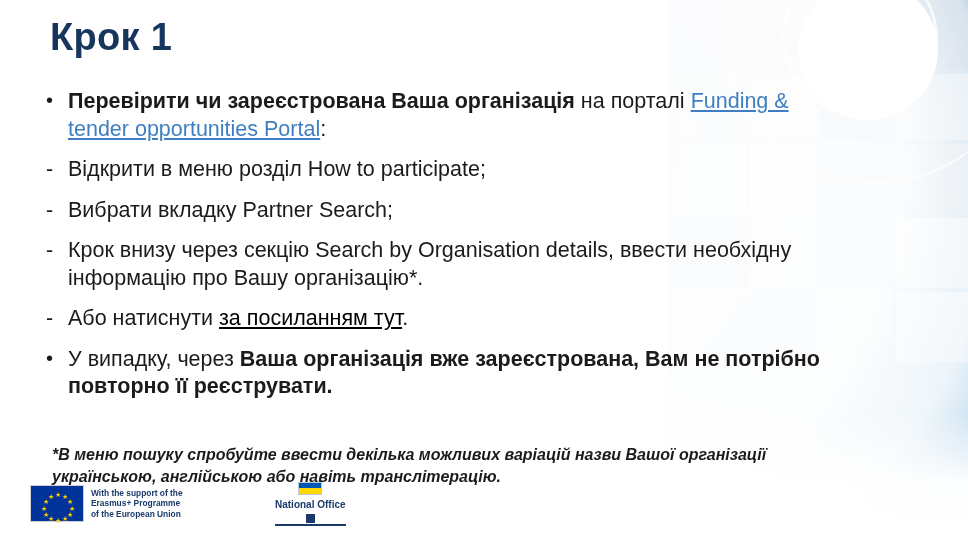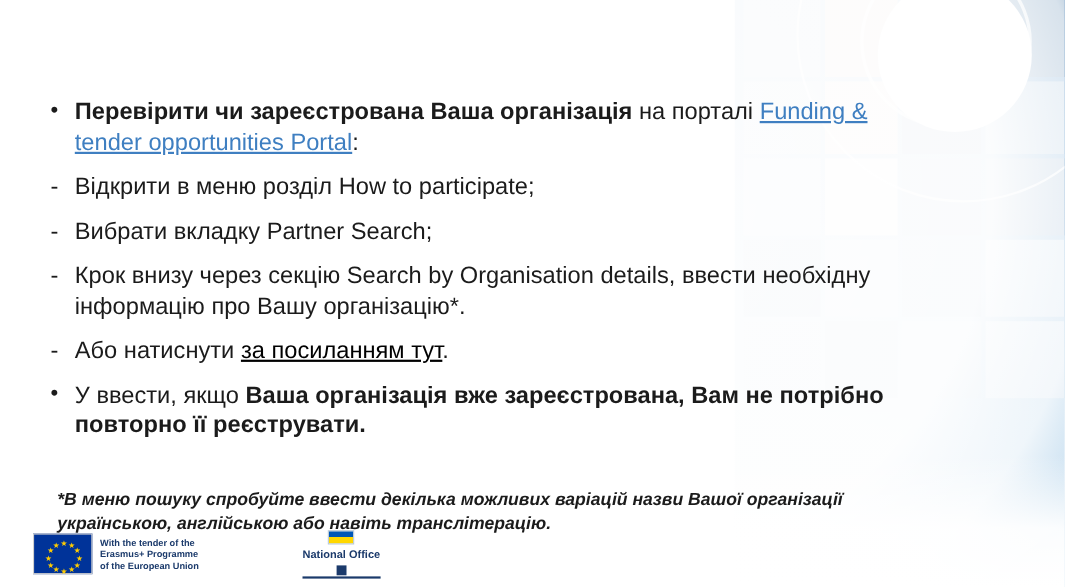--- a/index.html
+++ b/index.html
@@ -253,20 +253,21 @@
     <div class="bg-ring ring1"></div>
     <div class="bg-white-circle"></div>
     <div class="bg-ring ring2"></div>
   </div>
   <div class="bg-white-arc"></div>
   <div class="bg-soft-left"></div>
   <div class="bg-bottom-fade"></div>
 
   <div class="content">
 
+    <div class="title">Крок 1</div>
 
     <div class="body-block">
 
       <div class="line">
         <div class="marker bullet">•</div>
         <div class="txt"><span class="b">Перевірити чи зареєстрована Ваша організація</span><span> на порталі </span><a class="link" href="#">Funding &amp; tender opportunities Portal</a><span>:</span></div>
       </div>
 
       <div class="line">
         <div class="marker">-</div>
@@ -283,21 +284,21 @@
         <div class="txt">Крок внизу через секцію Search by Organisation details, ввести необхідну інформацію про Вашу організацію*.</div>
       </div>
 
       <div class="line">
         <div class="marker">-</div>
         <div class="txt"><span>Або натиснути </span><a class="link2" href="#">за посиланням тут</a><span>.</span></div>
       </div>
 
       <div class="line">
         <div class="marker bullet">•</div>
-        <div class="txt"><span>У ввести, якщо </span><span class="b">Ваша організація вже зареєстрована, Вам не потрібно повторно її реєструвати.</span></div>
+        <div class="txt"><span>У випадку, через </span><span class="b">Ваша організація вже зареєстрована, Вам не потрібно повторно її реєструвати.</span></div>
       </div>
 
     </div>
 
     <div class="footnote">*В меню пошуку спробуйте ввести декілька можливих варіацій назви Вашої організації українською, англійською або навіть транслітерацію.</div>
 
     <div class="eu-logo">
       <div class="eu-flag">
         <span class="eu-star" style="left:24px; top:5px;">★</span>
         <span class="eu-star" style="left:31px; top:7px;">★</span>
@@ -306,21 +307,21 @@
         <span class="eu-star" style="left:36px; top:25px;">★</span>
         <span class="eu-star" style="left:31px; top:29px;">★</span>
         <span class="eu-star" style="left:24px; top:31px;">★</span>
         <span class="eu-star" style="left:17px; top:29px;">★</span>
         <span class="eu-star" style="left:12px; top:25px;">★</span>
         <span class="eu-star" style="left:10px; top:19px;">★</span>
         <span class="eu-star" style="left:12px; top:12px;">★</span>
         <span class="eu-star" style="left:17px; top:7px;">★</span>
       </div>
       <div class="eu-text">
-        <div>With the tender of the</div>
+        <div>With the support of the</div>
         <div>Erasmus+ Programme</div>
         <div>of the European Union</div>
       </div>
     </div>
 
     <div class="no-logo">
       <div class="no-top">
         <span class="no-flag"></span>
         <span class="no-top-text">National Office</span>
         <span class="no-sq"></span>

